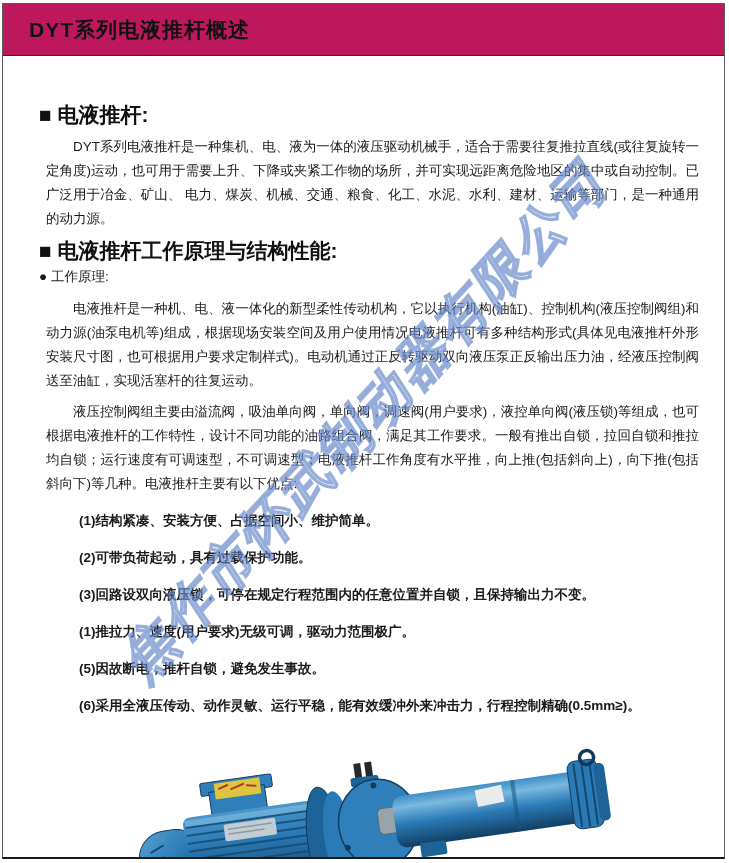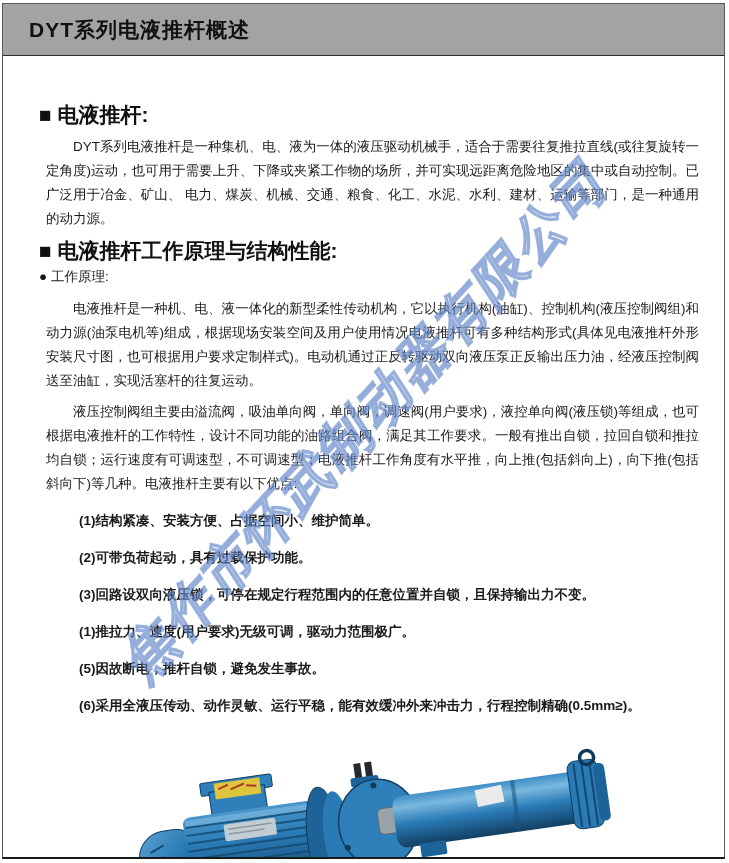--- a/index.html
+++ b/index.html
@@ -5,21 +5,21 @@
   html,body{margin:0;padding:0;}
   body{
     width:729px;height:863px;background:#ffffff;position:relative;overflow:hidden;
     font-family:"Liberation Sans","DejaVu Sans",sans-serif;
   }
   .page{
     position:absolute;left:2px;top:3px;width:721px;height:853px;
     border:1px solid #5a5a5a;border-bottom:2px solid #1a1a1a;background:#fff;overflow:hidden;
   }
   .header{
-    height:51px;background:#a3a3a3;border-bottom:1px solid #2a2a2a;
+    height:51px;background:#be185d;border-bottom:1px solid #2a2a2a;
     display:flex;align-items:center;padding-left:26px;
   }
   .header .title{
     font-size:21px;font-weight:bold;color:#111;letter-spacing:1px;margin:0;
   }
   .content{
     position:relative;z-index:2;
     padding:46px 18px 0 36px;
     font-size:13.5px;line-height:24px;color:#1a1a1a;
     text-align:justify;

